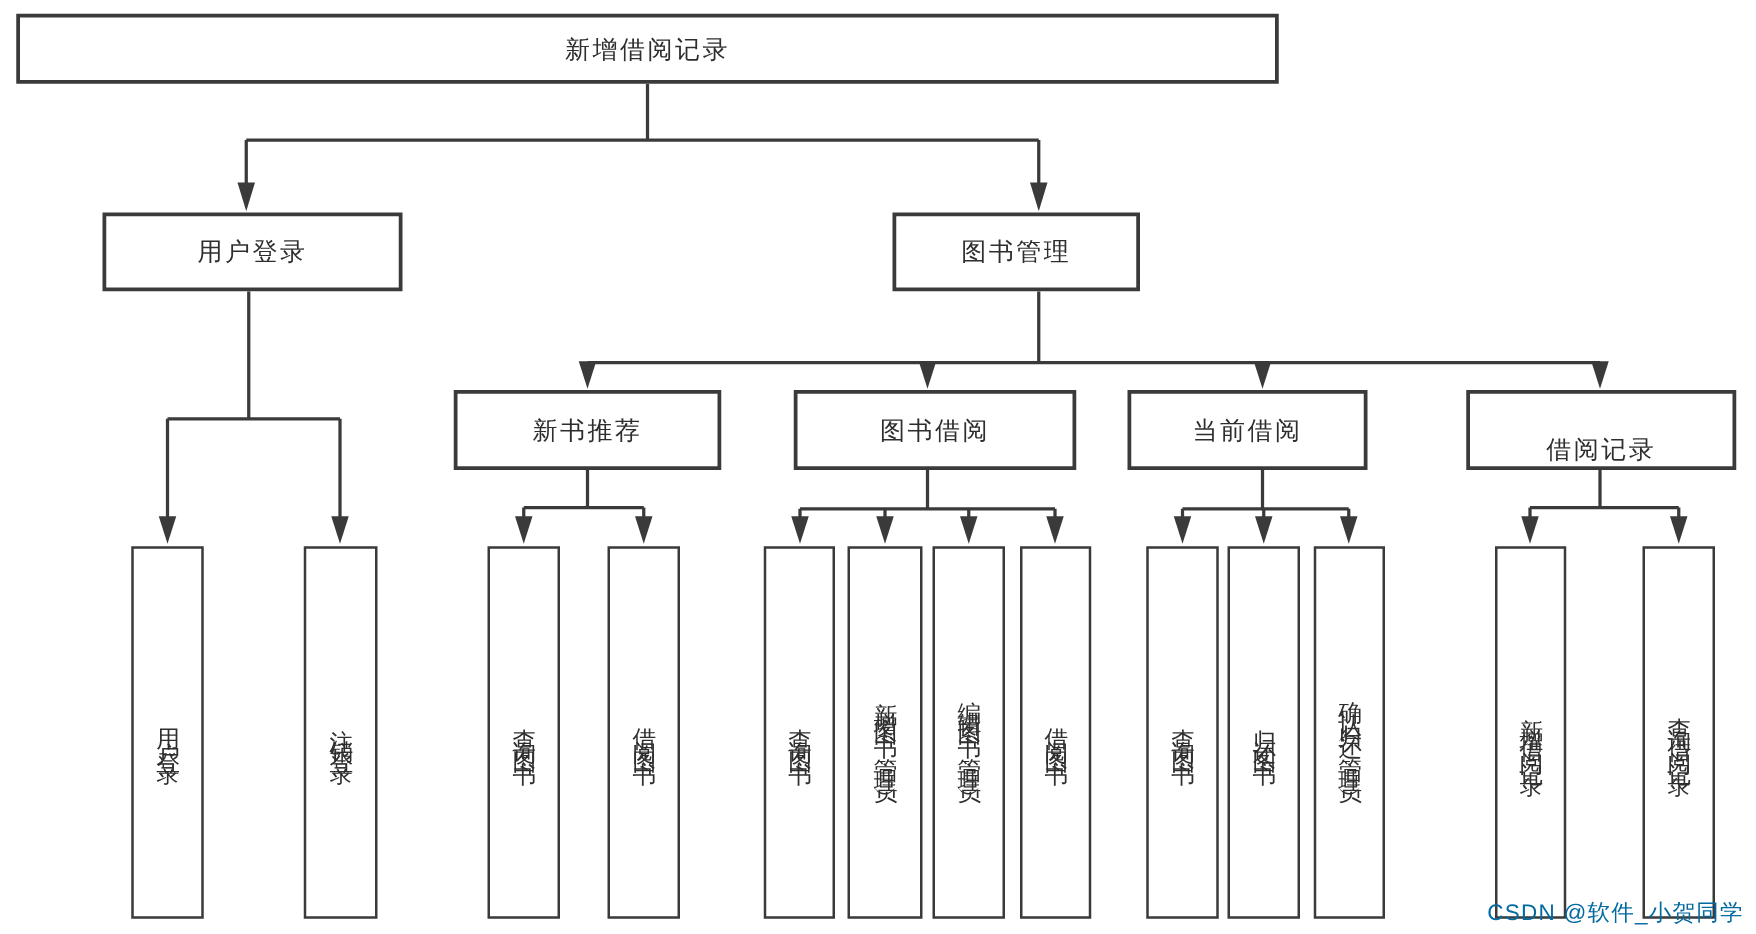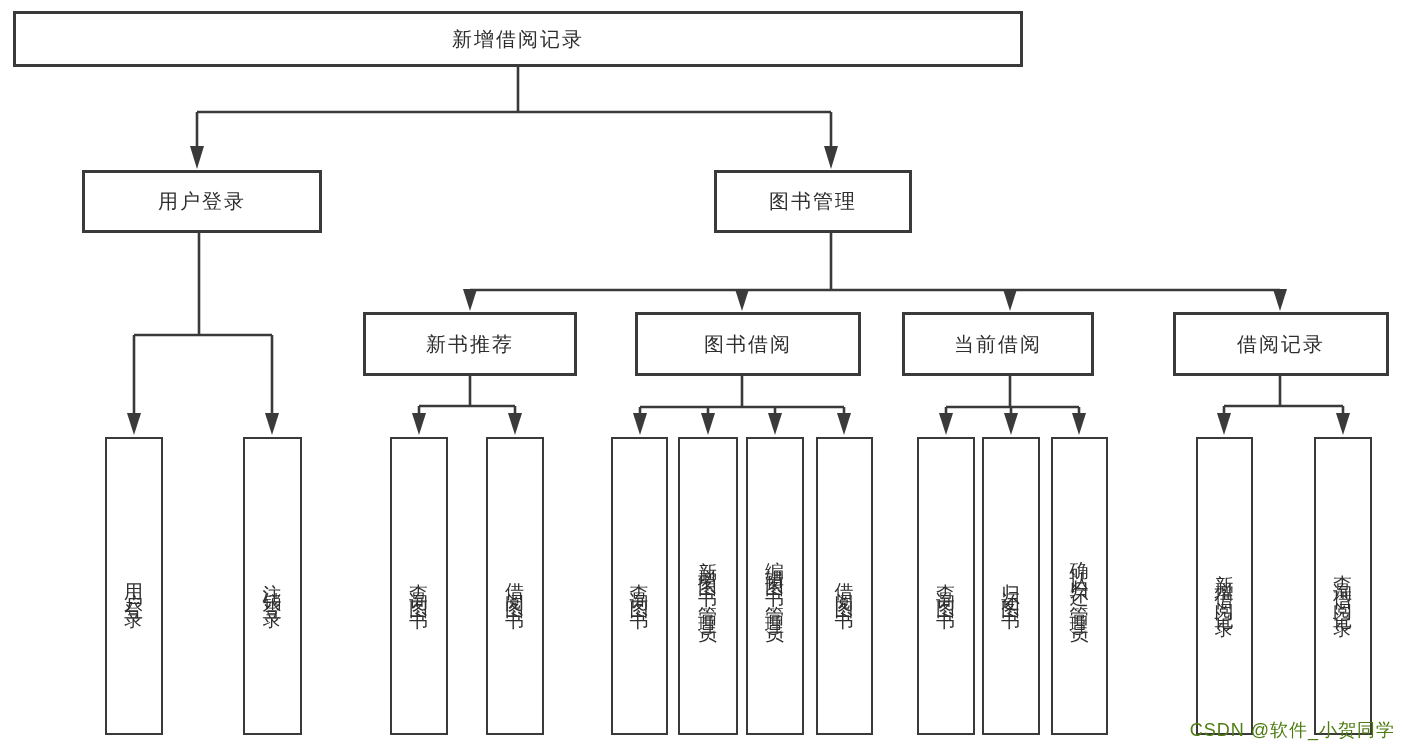--- a/index.html
+++ b/index.html
@@ -37,41 +37,41 @@
     color: #2e2e2e;
     white-space: nowrap;
   }
   .root-box   { left: 13px;  top: 11px;  width: 1010px; height: 56px; }
   .l2-user    { left: 82px;  top: 170px; width: 240px;  height: 63px; }
   .l2-book    { left: 714px; top: 170px; width: 198px;  height: 63px; }
   .l3         { top: 312px; height: 64px; }
   .l3-newbook { left: 363px;  width: 214px; }
   .l3-borrow  { left: 635px;  width: 226px; }
   .l3-current { left: 902px;  width: 192px; }
-  .l3-record  { left: 1173px; width: 216px; }
+  .l3-record  { left: 1173px; width: 216px; align-items: flex-end; }
   .leaf {
     top: 437px;
     height: 298px;
     border-width: 2.5px;
   }
   .leaf .v-label {
     writing-mode: vertical-rl;
     text-orientation: mixed;
     font-size: 19px;
     letter-spacing: 9px;
     color: #2e2e2e;
     line-height: 1;
   }
   .watermark {
     position: absolute;
     right: 10px;
     bottom: 5px;
     font-size: 18px;
     letter-spacing: 1px;
-    color: #4d7c0f;
+    color: #0369a1;
     white-space: nowrap;
   }
 </style>
 </head>
 <body>
 
 <div class="canvas">
 
   <svg class="connectors" viewBox="0 0 1405 747" xmlns="http://www.w3.org/2000/svg">
     <g stroke="#3a3a3a" stroke-width="2.6" fill="none">

